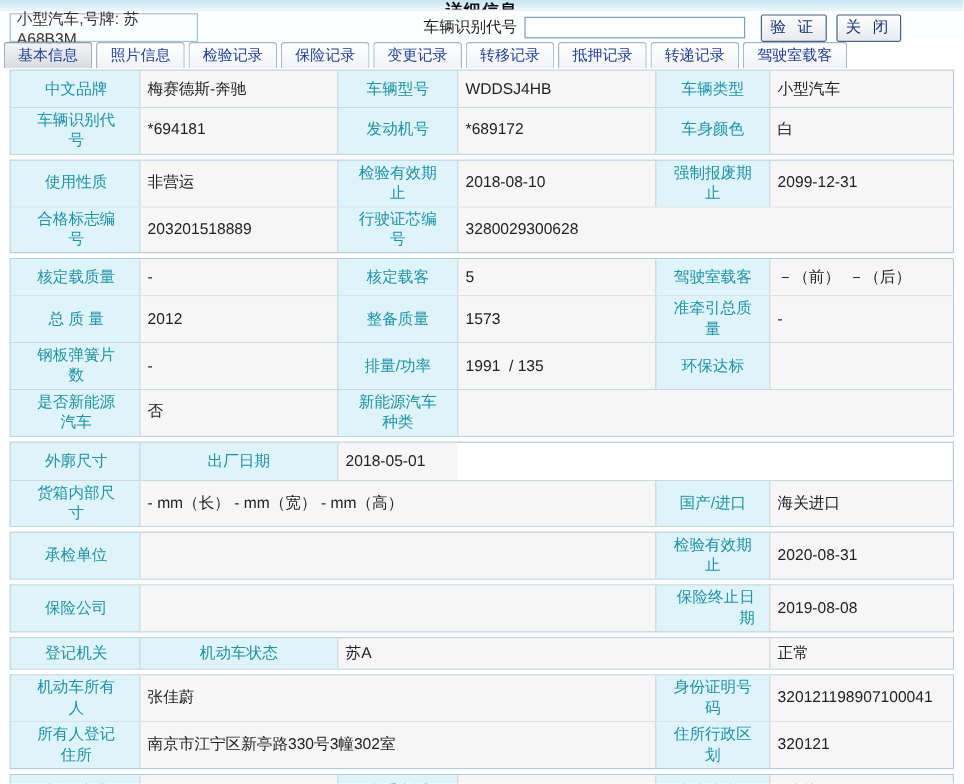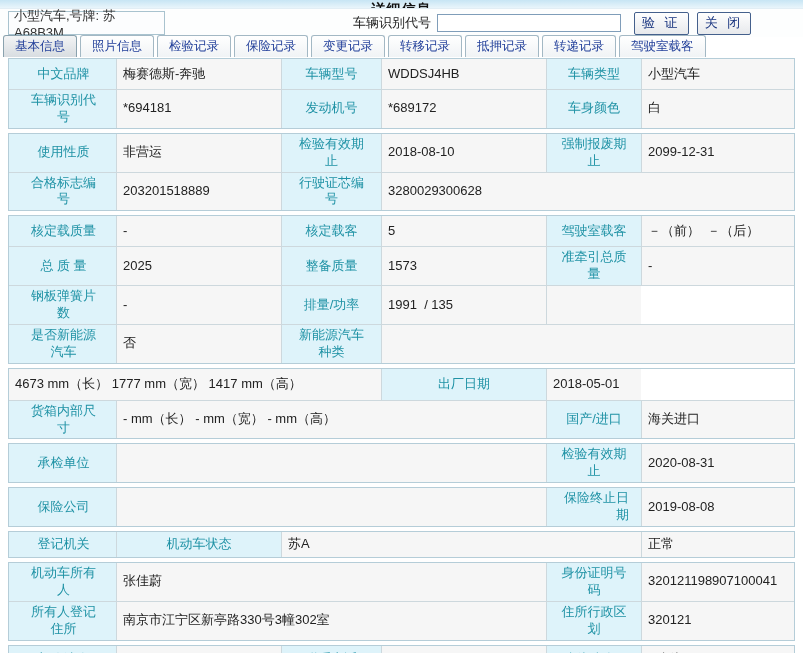--- a/index.html
+++ b/index.html
@@ -139,43 +139,44 @@
       <div class="row">
         <div class="cell label" style="min-height: 30px;">核定载质量</div>
         <div class="cell value" style="min-height: 30px;">-</div>
         <div class="cell label" style="min-height: 30px;">核定载客</div>
         <div class="cell value" style="min-height: 30px;">5</div>
         <div class="cell label" style="min-height: 30px; text-align: right;">驾驶室载客</div>
         <div class="cell value" style="min-height: 30px;">－（前）  －（后）</div>
       </div>
       <div class="row">
         <div class="cell label" style="min-height: 32px;">总 质 量</div>
-        <div class="cell value" style="min-height: 32px;">2025</div>
+        <div class="cell value" style="min-height: 32px;">2012</div>
         <div class="cell label" style="min-height: 32px;">整备质量</div>
         <div class="cell value" style="min-height: 32px;">1573</div>
         <div class="cell label" style="min-height: 32px;">准牵引总质量</div>
         <div class="cell value" style="min-height: 32px;">-</div>
       </div>
       <div class="row">
         <div class="cell label" style="min-height: 36px;">钢板弹簧片数</div>
         <div class="cell value" style="min-height: 36px;">-</div>
         <div class="cell label" style="min-height: 36px;">排量/功率</div>
         <div class="cell value" style="min-height: 36px;">1991  / 135</div>
+        <div class="cell label" style="min-height: 36px;">环保达标</div>
         <div class="cell value" style="min-height: 36px;"></div>
       </div>
       <div class="row">
         <div class="cell label" style="min-height: 34px;">是否新能源汽车</div>
         <div class="cell value" style="min-height: 34px;">否</div>
         <div class="cell label" style="min-height: 34px;">新能源汽车种类</div>
         <div class="cell value" style="grid-column: span 3; min-height: 34px;"></div>
       </div>
     </div>
     <div class="group">
       <div class="row">
-        <div class="cell value" style="grid-column: span 3; min-height: 31px;">4673 mm（长） 1777 mm（宽） 1417 mm（高）</div>
+        <div class="cell label" style="min-height: 31px;">外廓尺寸</div>
         <div class="cell label" style="min-height: 31px;">出厂日期</div>
         <div class="cell value" style="min-height: 31px;">2018-05-01</div>
       </div>
       <div class="row">
         <div class="cell label" style="min-height: 35px;">货箱内部尺寸</div>
         <div class="cell value" style="grid-column: span 3; min-height: 35px;">- mm（长） - mm（宽） - mm（高）</div>
         <div class="cell label" style="min-height: 35px;">国产/进口</div>
         <div class="cell value" style="min-height: 35px;">海关进口</div>
       </div>
     </div>

